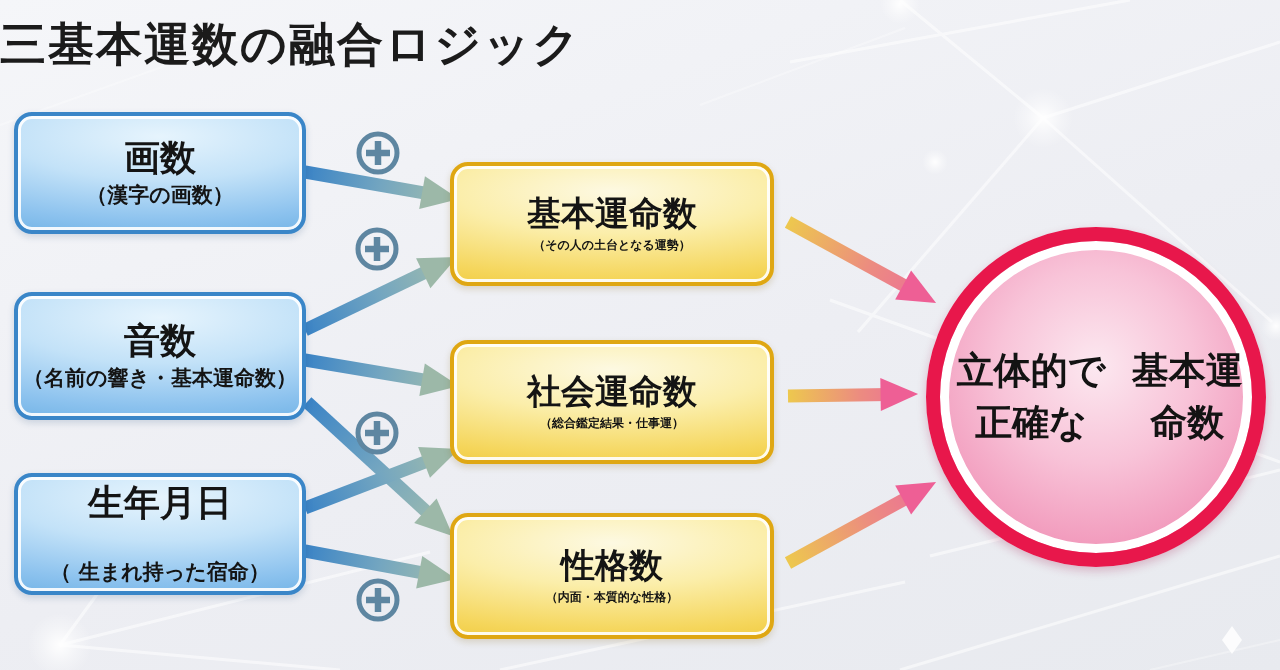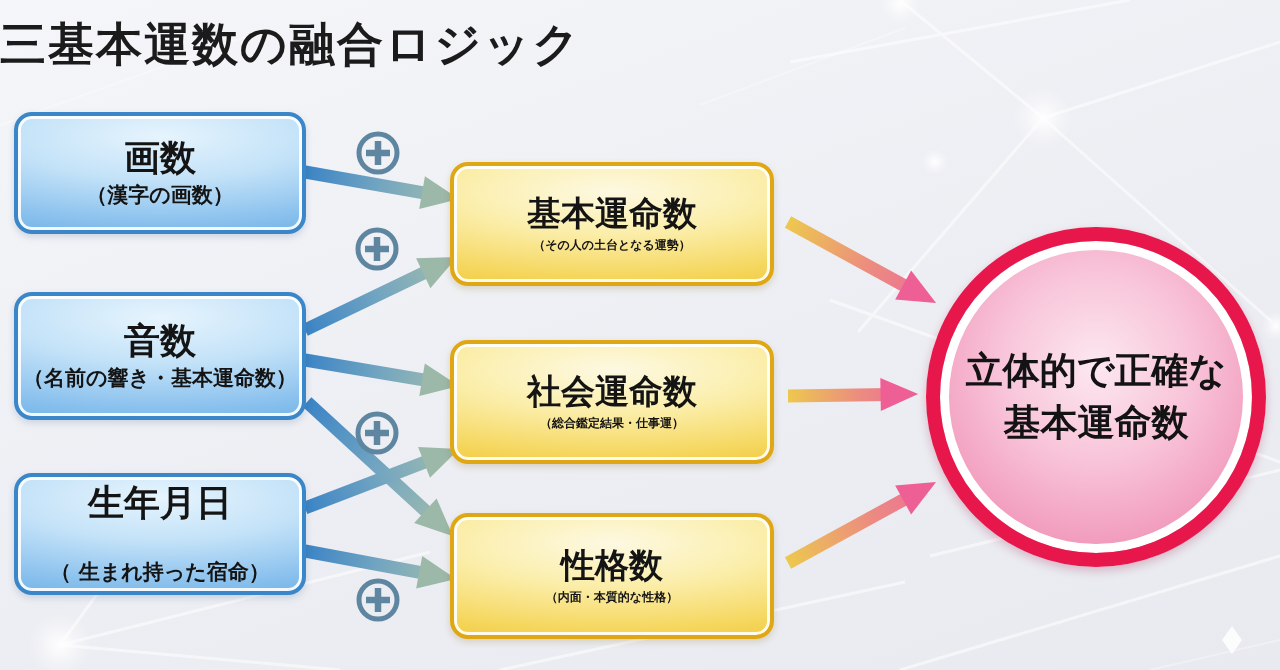--- a/index.html
+++ b/index.html
@@ -31,21 +31,21 @@
   }
   .node-label{font-size:36px;font-weight:900;color:#141414;line-height:1.15;}
   .mid-box .node-label{font-size:34px;}
   .node-sublabel{font-size:21px;font-weight:800;color:#141414;margin-top:3px;}
   .mid-box .node-sublabel{font-size:12px;}
   .result-circle{
     position:absolute;left:926px;top:227px;width:340px;height:340px;border-radius:50%;
     border:14px solid #e8174b;box-sizing:border-box;z-index:4;
     background:radial-gradient(circle at 50% 40%,#fce8f0 0%,#f8c3d8 40%,#f29dbe 72%,#ec7ca8 100%);
     box-shadow:inset 0 0 0 9px #ffffff,0 4px 10px rgba(160,20,70,.25);
-    display:flex;flex-direction:column;align-items:center;justify-content:center;text-align:center;
+    display:flex;align-items:center;justify-content:center;text-align:center;
   }
   .result-line{font-size:37px;font-weight:900;color:#131313;line-height:1.4;}
 </style>
 </head>
 <body>
 
 <div id="canvas">
 
   <svg id="plexus" width="1280" height="670">
     <defs>

